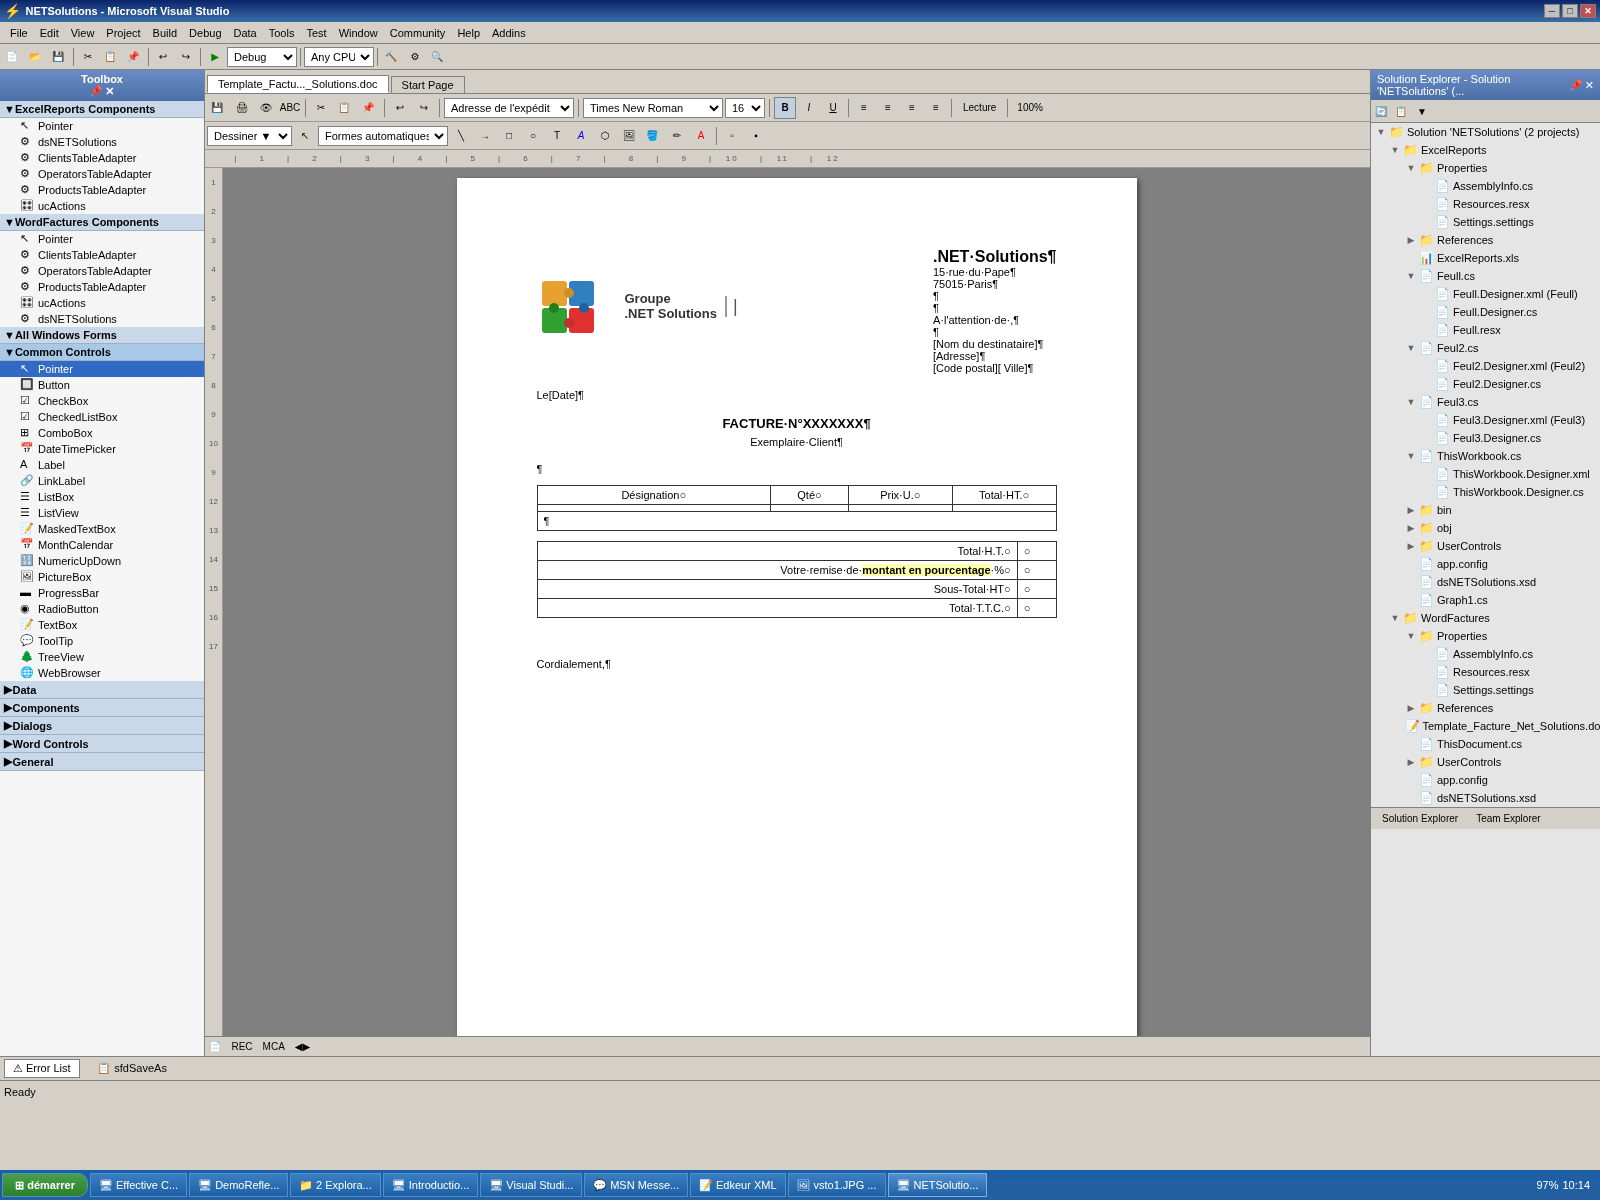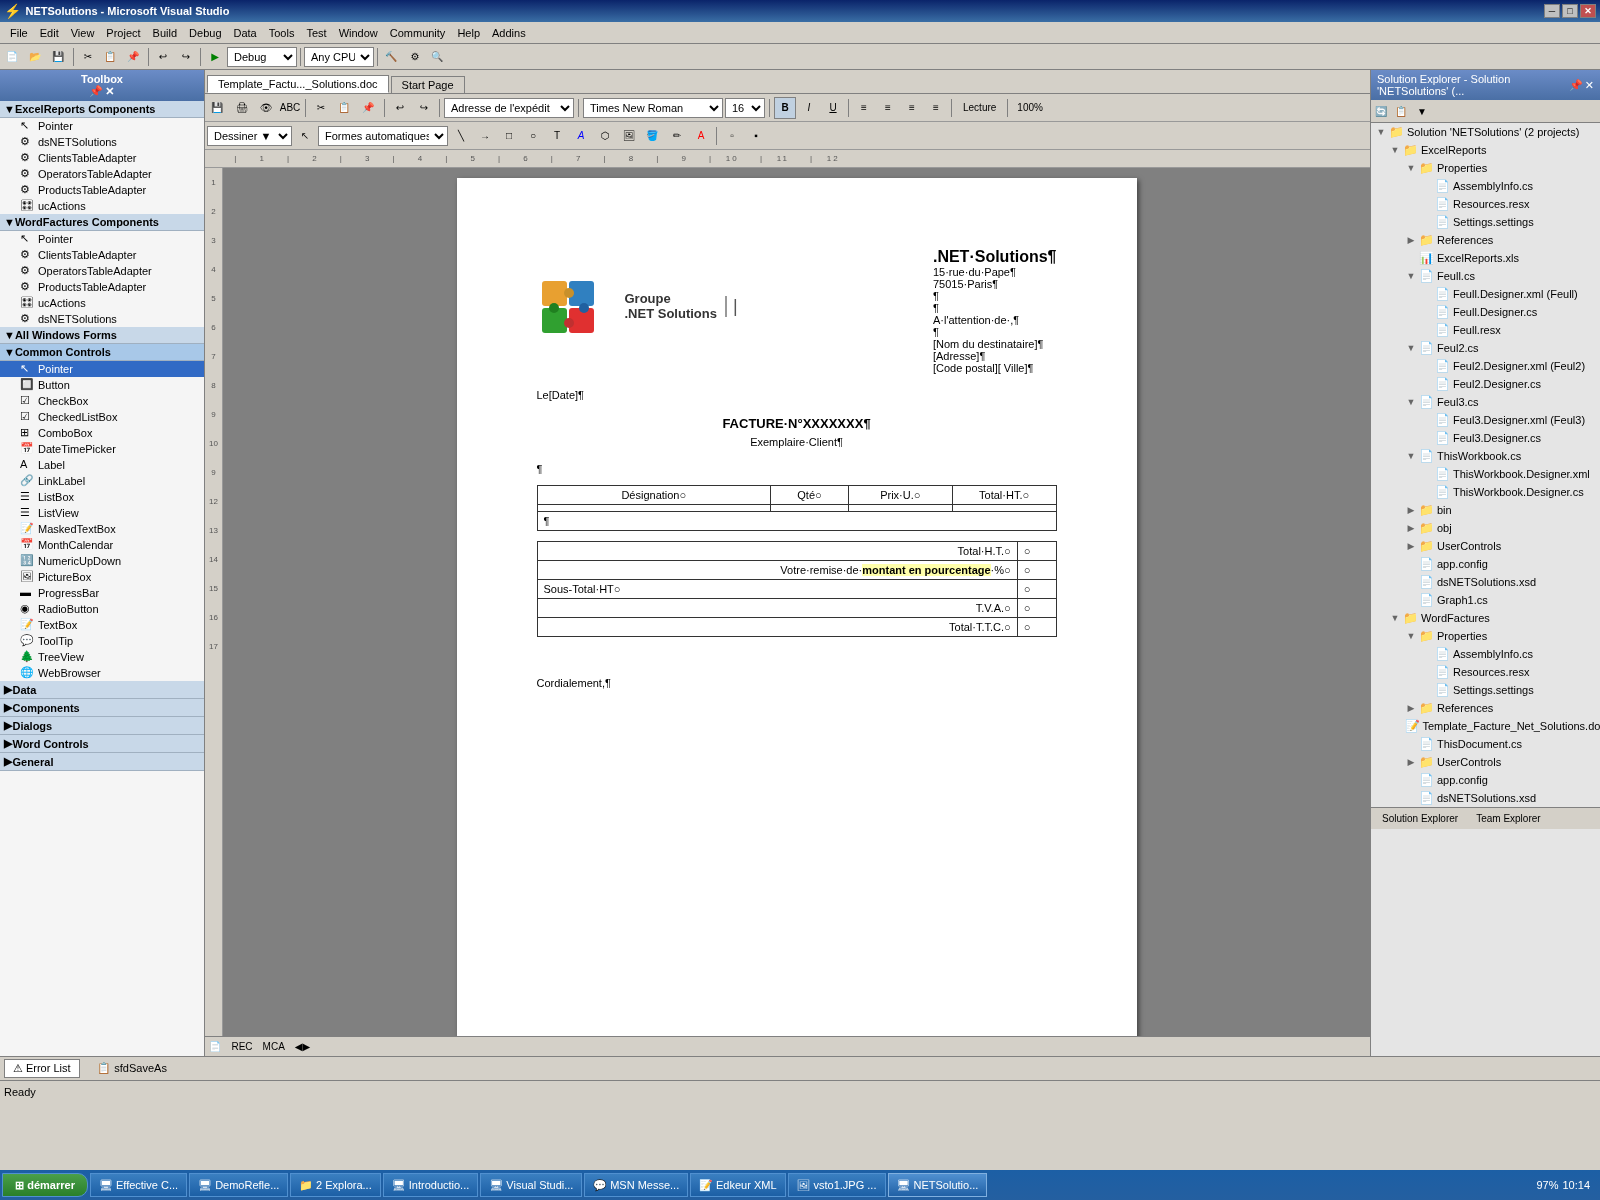--- a/index.html
+++ b/index.html
@@ -633,25 +633,21 @@
               <tbody>
                   <tr>
                 <td colspan="3" style="text-align:right;">Total·H.T.○</td>
                 <td>○</td>
               </tr>
               <tr>
                 <td colspan="3" style="text-align:right;">Votre·remise·de·<span style="font-weight:bold;background:#ffffaa;">montant en pourcentage</span>·%○</td>
                 <td>○</td>
               </tr>
               <tr>
-                <td colspan="3" style="">Sous-Total·HT○</td>
-                <td>○</td>
-              </tr>
-              <tr>
-                <td colspan="3" style="text-align:right;">T.V.A.○</td>
+                <td colspan="3" style="text-align:right;">Sous-Total·HT○</td>
                 <td>○</td>
               </tr>
               <tr>
                 <td colspan="3" style="text-align:right;">Total·T.T.C.○</td>
                 <td>○</td>
               </tr>
             </tbody>
               </table>
 
             <div style="margin-top:40px;">

